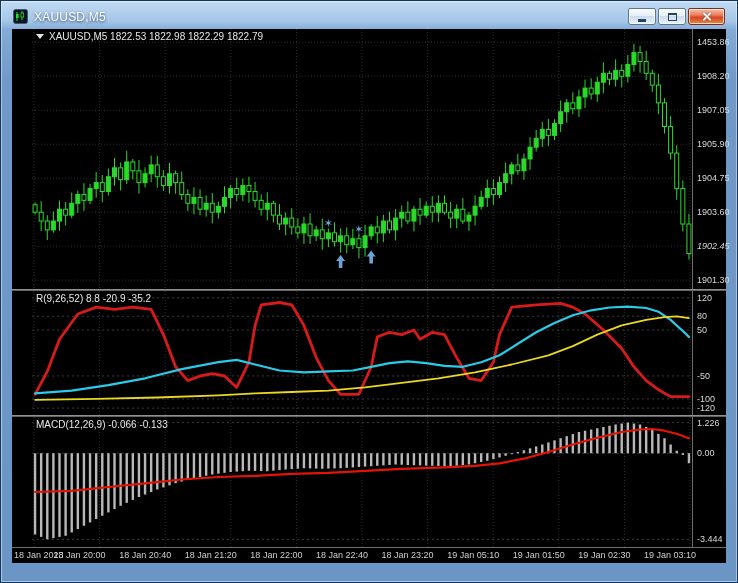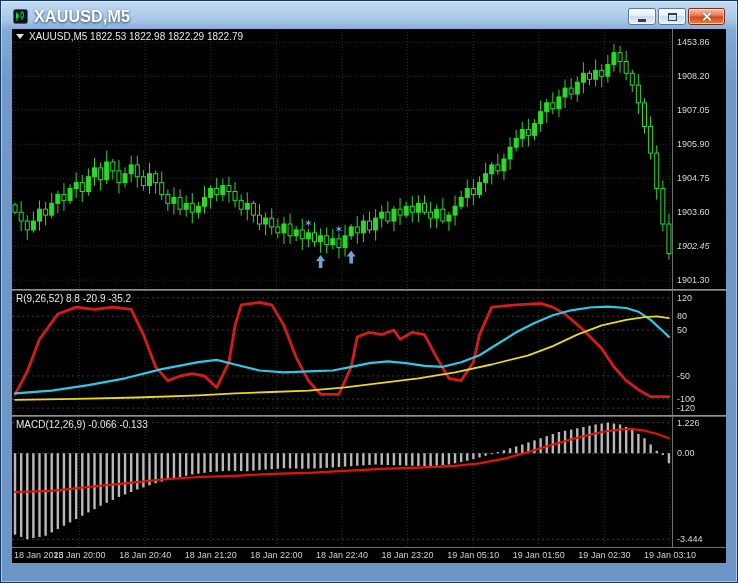--- a/index.html
+++ b/index.html
@@ -4,38 +4,38 @@
 <style>
   *{box-sizing:border-box;margin:0;padding:0}
   html,body{width:738px;height:583px;overflow:hidden;background:#4a6f9e;
     font-family:"Liberation Sans",sans-serif;}
   .window{position:relative;width:738px;height:583px;border:1px solid #12365f;
     padding:3px 11px 0;
     background:linear-gradient(180deg,#c3dbf2 0px,#a4c6e8 20px,#82abd6 29px,#7099c9 80px,#6b95c5 100%);
     box-shadow:inset 0 0 0 1px rgba(255,255,255,.45);}
   .titlebar{height:25px;display:flex;align-items:center;gap:6px;padding:0 1px;}
   .win-icon{width:15px;height:15px;display:inline-block;flex:0 0 auto;}
-  .win-title{color:#fff;font-size:16px;letter-spacing:.2px;
-    text-shadow:0 1px 3px rgba(8,40,80,.95),0 0 5px rgba(255,255,255,.35);font-weight:bold;}
+  .win-title{color:#fff;font-size:12px;letter-spacing:.2px;
+    text-shadow:0 1px 3px rgba(8,40,80,.95),0 0 5px rgba(255,255,255,.35);}
   .win-btns{margin-left:auto;display:flex;gap:2px;}
   .wbtn{width:28px;height:17px;border:1px solid #5d7795;border-radius:2px 2px 3px 3px;
     background:linear-gradient(180deg,#fbfdfe,#e5eef7 45%,#ccdcee 50%,#e9f2fa);
     display:flex;align-items:center;justify-content:center;cursor:default;
     box-shadow:inset 0 0 0 1px rgba(255,255,255,.7);}
   .wbtn.close{width:37px;border-color:#7e2d1a;
     background:linear-gradient(180deg,#f9c0ab,#ee7e5c 40%,#d24726 55%,#e8873f);}
   .glyph-min{width:8px;height:3px;background:#24435f;margin-top:7px;}
   .glyph-max{width:9px;height:8px;border:1px solid #24435f;border-top-width:2px;}
   .glyph-x{position:relative;width:11px;height:11px;}
   .glyph-x::before,.glyph-x::after{content:"";position:absolute;left:5px;top:0;width:2px;height:11px;
     background:#fff;border-radius:1px;box-shadow:0 0 1px rgba(70,10,0,.9);}
   .glyph-x::before{transform:rotate(45deg)}
   .glyph-x::after{transform:rotate(-45deg)}
   .content{width:714px;height:533px;background:#000;}
-  .row{display:flex;}
+  .row{display:flex;margin-left:20px;}
   .plot{position:relative;width:660px;background:#000;}
   .scale{position:relative;width:54px;background:#000;border-left:1px solid #6e6e6e;}
   .tick{position:absolute;left:4px;font-size:9px;line-height:10px;color:#d8d8d8;white-space:nowrap;}
   .plabel{position:absolute;top:2px;left:4px;z-index:3;display:flex;align-items:center;gap:5px;
     font-size:10px;color:#e6e6e6;white-space:nowrap;}
   .tri{display:inline-block;width:0;height:0;border-left:4px solid transparent;
     border-right:4px solid transparent;border-top:5px solid #e2e2e2;}
   .hsep{width:714px;height:2px;background:linear-gradient(180deg,#a6a6a6,#4d4d4d);}
   .taxis{position:relative;width:714px;height:16px;background:#000;border-top:1px solid #6e6e6e;}
   .tlabel{position:absolute;top:2px;font-size:9px;color:#cfcfcf;white-space:nowrap;}

